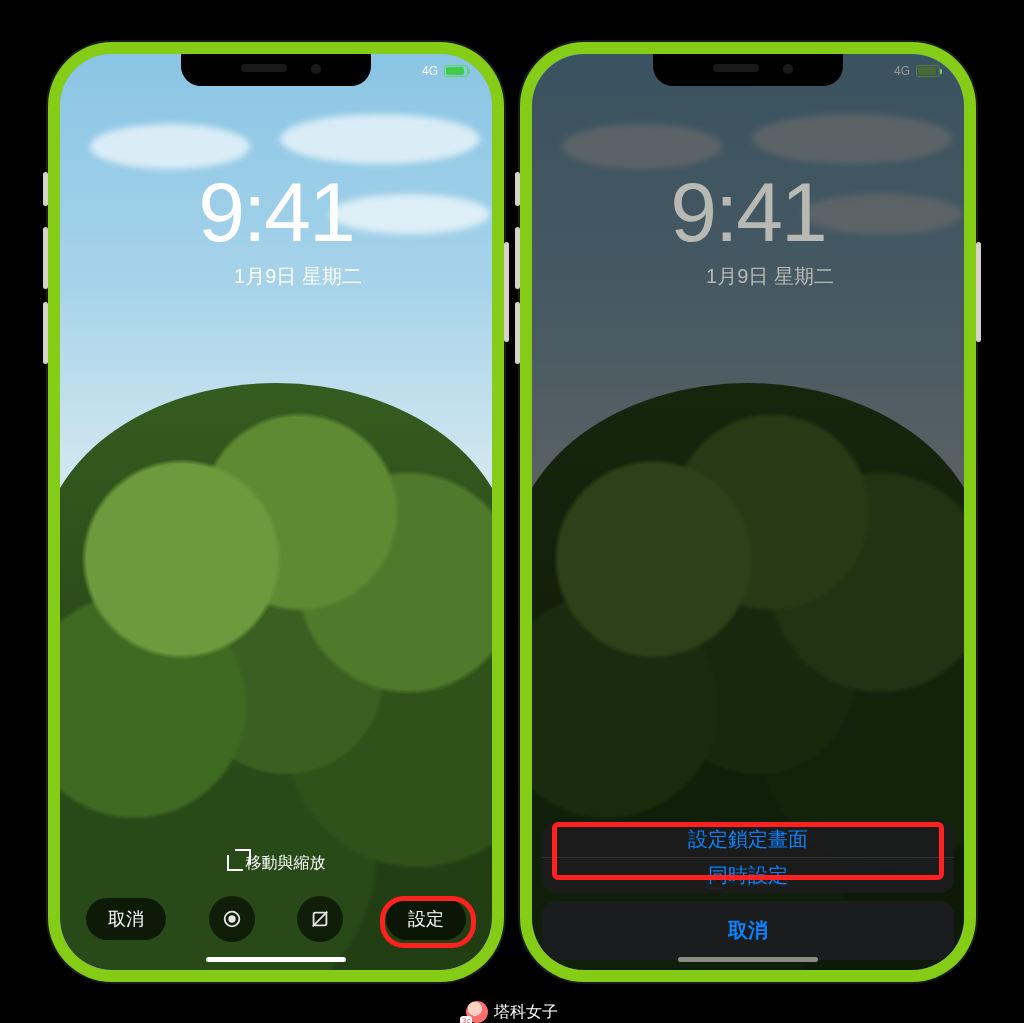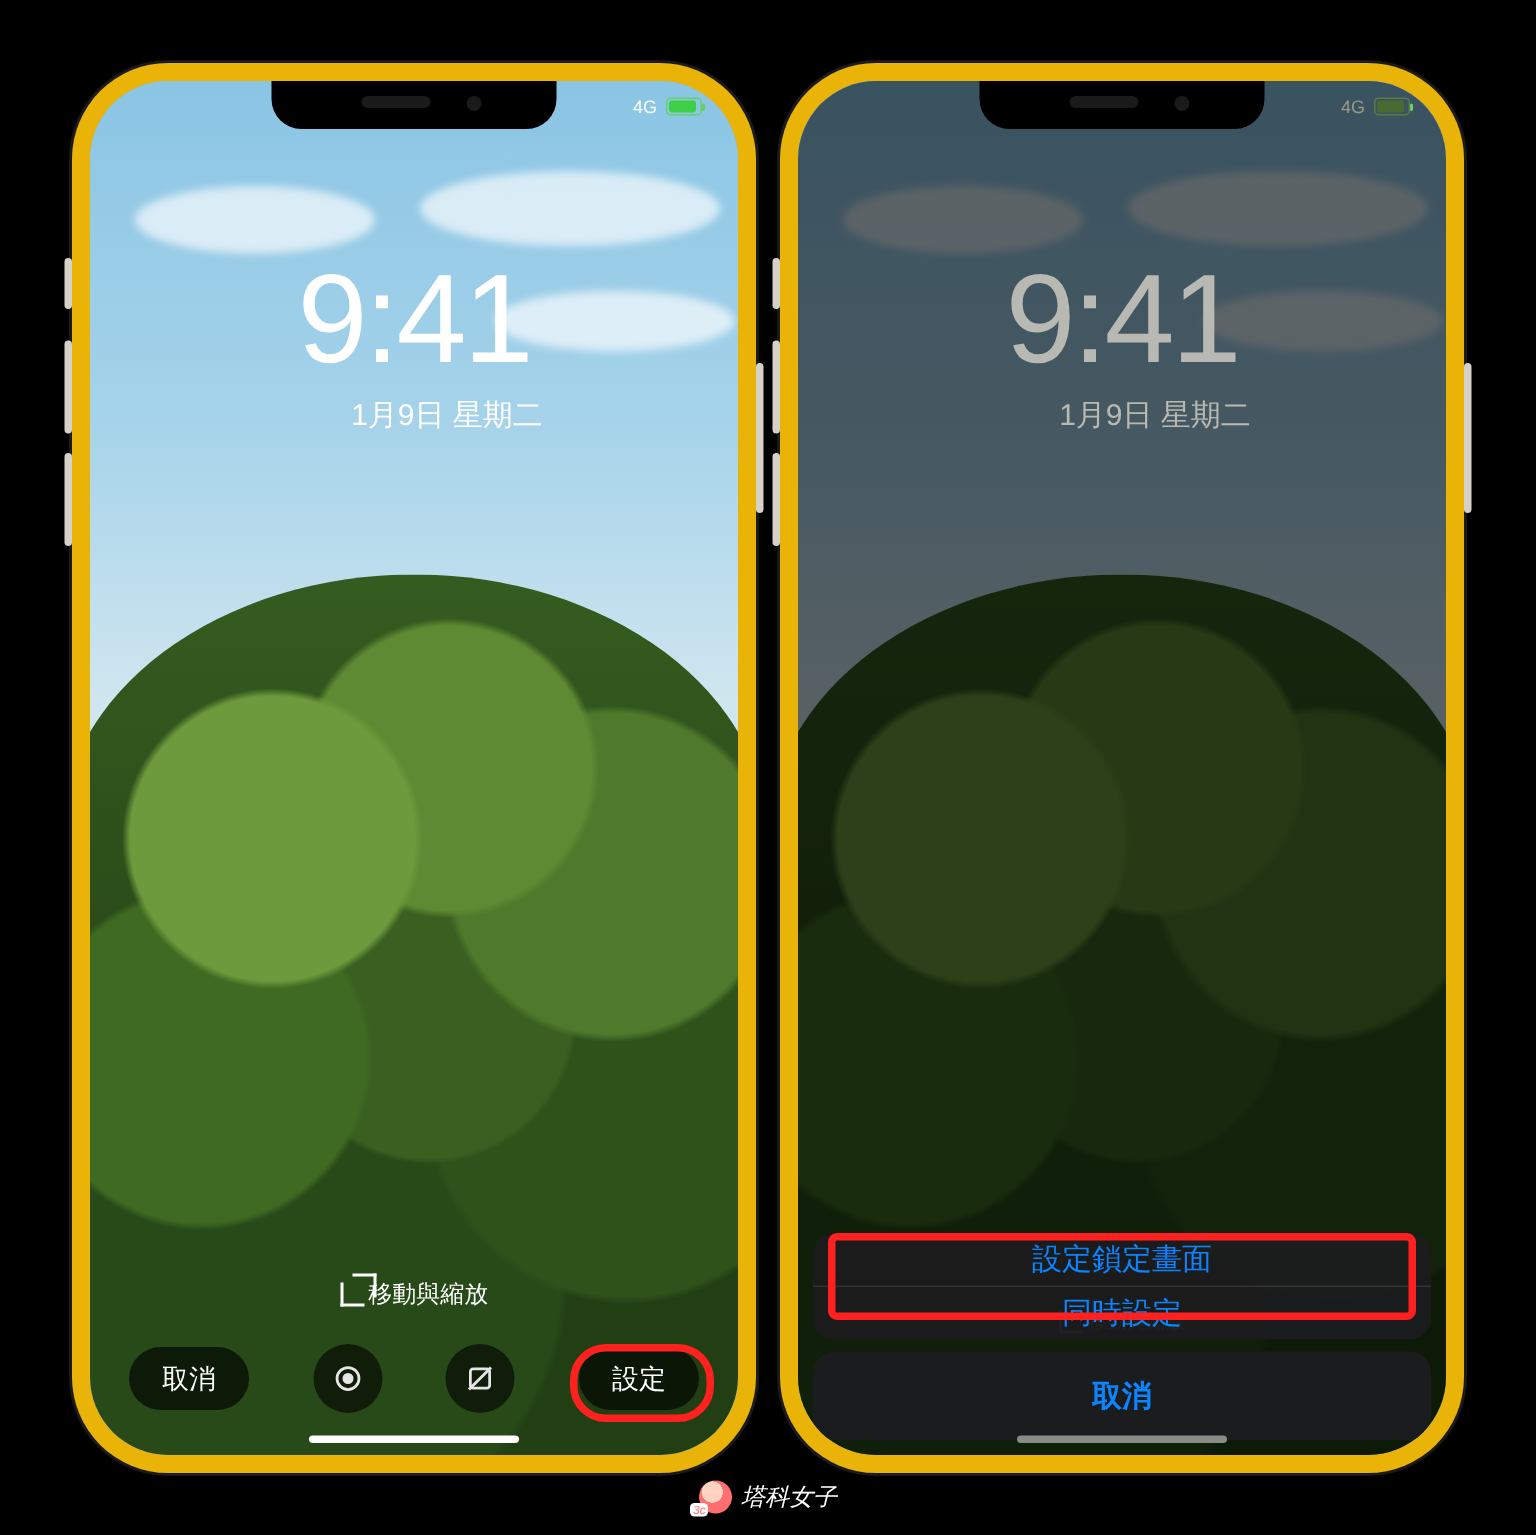--- a/index.html
+++ b/index.html
@@ -1,18 +1,18 @@
 <!DOCTYPE html>
 <html><head>
 <meta charset="utf-8">
 <style>
   * { margin:0; padding:0; box-sizing:border-box; font-family: -apple-system, "Helvetica Neue", Arial, sans-serif; }
   body { width:1024px; height:1023px; background:#000; overflow:hidden; position:relative; }
   .stage { display:flex; gap:16px; justify-content:center; align-items:center; height:100%; }
-  .phone { width:456px; height:940px; background:#eab308; border-radius:64px; padding:12px; position:relative; box-shadow:0 0 0 2px #1a1a1a; }
+  .phone { width:456px; height:940px; background:#84cc16; border-radius:64px; padding:12px; position:relative; box-shadow:0 0 0 2px #1a1a1a; }
   .screen { width:100%; height:100%; border-radius:52px; overflow:hidden; position:relative; background:#7bb7d6; }
   .notch { position:absolute; top:0; left:50%; transform:translateX(-50%); width:190px; height:32px; background:#000; border-bottom-left-radius:20px; border-bottom-right-radius:20px; z-index:50; }
   .notch::before, .notch::after { content:""; position:absolute; top:10px; background:#1a1a1a; border-radius:50%; }
   .notch::before { width:46px; height:8px; border-radius:4px; left:60px; }
   .notch::after { width:10px; height:10px; right:50px; }
   .side-btn { position:absolute; background:#d6d2c9; border-radius:3px; }
   .btn-mute  { left:-5px; top:130px; width:5px; height:34px; }
   .btn-vol1  { left:-5px; top:185px; width:5px; height:62px; }
   .btn-vol2  { left:-5px; top:260px; width:5px; height:62px; }
   .btn-power { right:-5px; top:200px; width:5px; height:100px; }
@@ -70,21 +70,21 @@
   .hl1 { right:16px; bottom:22px; width:96px; height:52px; }
 
   .sheet { position:absolute; left:10px; right:10px; bottom:10px; z-index:35; display:flex; flex-direction:column; gap:8px; }
   .sheetGroup { background:rgba(28,28,30,.94); border-radius:14px; overflow:hidden; }
   .sheetItem { color:#0a84ff; font-size:20px; text-align:center; padding:4px 0; border-top:1px solid rgba(120,120,120,.25); }
   .sheetItem:first-child { border-top:none; }
   .cancelItem { background:rgba(28,28,30,.96); color:#0a84ff; font-size:20px; text-align:center; padding:16px 0; border-radius:14px; font-weight:600; }
   .hl2 { border:5px solid #ff2020; border-radius:6px; position:absolute; left:10px; right:10px; top:0; height:58px; z-index:36; }
   .sheetWrap{ position:relative; }
 
-  .watermark { position:absolute; bottom:14px; left:50%; transform:translateX(-50%); color:#fff; font-size:16px; z-index:90; display:flex; align-items:center; gap:6px;font-style:italic;}
+  .watermark { position:absolute; bottom:0; left:50%; transform:translateX(-50%); color:#fff; font-size:16px; z-index:90; display:flex; align-items:center; gap:6px;}
   .wmIcon{ width:22px; height:22px; border-radius:50%; background:radial-gradient(circle at 40% 35%, #ffd2c2 0 36%, #ff6f6f 37% 100%); position:relative;}
   .wmIcon::after{ content:"3c"; position:absolute; bottom:-2px; left:-6px; font-size:8px; background:#fff; color:#ff6f6f; border-radius:3px; padding:0 2px;}
 </style>
 </head>
 <body>
 
 <div class="stage">
 
   <div class="phone">
     <div class="side-btn btn-mute"></div>

